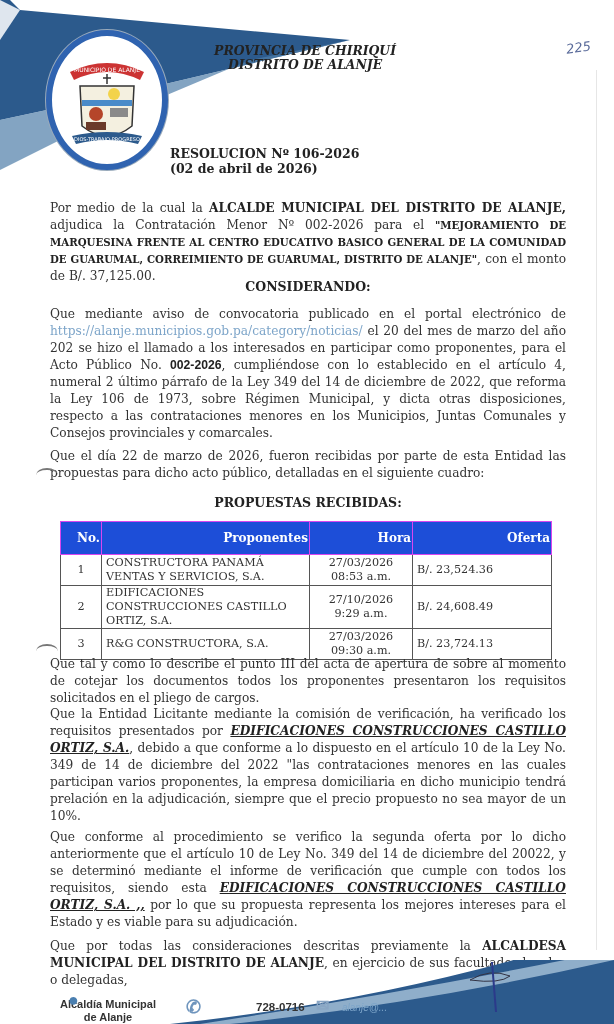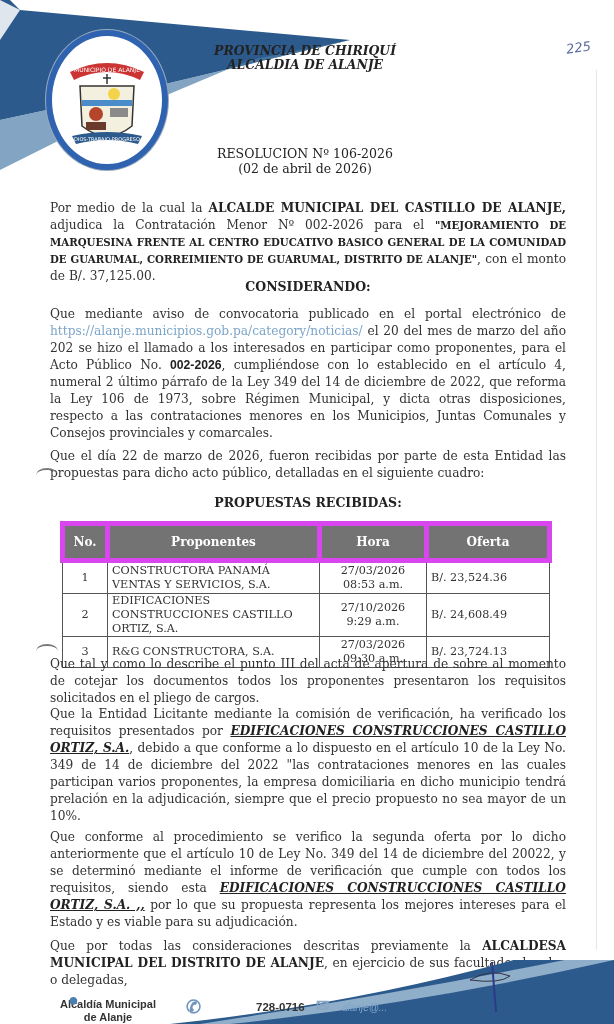--- a/index.html
+++ b/index.html
@@ -7,31 +7,31 @@
          font-family:"DejaVu Serif", serif; color:#2b2b2b; }
   .banner-top { position:absolute; left:0; top:0; width:614px; height:170px; }
   .logo { position:absolute; left:46px; top:30px; width:110px; height:128px; border-radius:50%;
           background:#fff; border:6px solid #2f63b0; box-shadow:0 0 0 1px #9ab; }
   .logo svg { width:100%; height:100%; }
   .header { position:absolute; left:170px; top:44px; width:270px; text-align:center;
             font-style:italic; font-weight:bold; font-size:12.4px; line-height:14px; color:#222; }
   .page-num { position:absolute; left:566px; top:40px; font-family:"DejaVu Sans", sans-serif;
               font-style:italic; font-size:13px; color:#5a6b9a; transform:rotate(-8deg); }
   .edge-line { position:absolute; left:596px; top:70px; width:1px; height:880px; background:#e6e6e6; }
-  .resol { position:absolute; left:170px; top:146px; width:270px; text-align:center; font-weight:normal;
+  .resol { position:absolute; left:170px; top:146px; width:270px; text-align:left; font-weight:bold;
            font-size:12.5px; line-height:15px; color:#222; }
   .para { position:absolute; left:50px; width:516px; font-size:12.2px; line-height:17px; text-align:justify; color:#333; }
   .para b { color:#222; }
   .small-caps-bold { font-weight:bold; font-size:10.2px; }
   .link { color:#7da5c9;margin-top:40px; }
   .center-bold { position:absolute; left:50px; width:516px; text-align:center; font-weight:bold; font-size:12.5px; color:#222; }
   .ul-bi { font-weight:bold; font-style:italic; text-decoration:underline; color:#222; }
   .sans-b { font-family:Liberation Sans, sans-serif; font-weight:bold; }
   table.prop { position:absolute; left:60px; top:521px; width:492px; border-collapse:collapse; font-size:11.6px; }
-  table.prop th { background:#737373; color:#fff; font-weight:bold; height:30px; font-size:12px; border:5px solid #d946ef; }
+  table.prop th { background:#1d4ed8; color:#fff; font-weight:bold; height:30px; font-size:12px; border:1px solid #d946ef;text-align:right; }
   table.prop td { border:1px solid #555; color:#333; height:30px; line-height:14px; padding:0 4px; font-size:11.2px; }
   td.c { text-align:center; }
   .hole { position:absolute; width:22px; height:12px; border-top:2px solid #777; border-radius:50% 50% 0 0; }
   .footer-wave { position:absolute; left:0; top:960px; width:614px; height:64px; }
   .footer-item { position:absolute; font-family:"Liberation Sans", sans-serif; font-weight:bold; font-size:11px; color:#333; }
 </style>
 </head>
 <body>
 
 <svg class="banner-top" viewBox="0 0 614 170">
@@ -55,30 +55,30 @@
     <path d="M20,100 Q55,92 90,100 L86,108 Q55,100 24,108 Z" fill="#2c5a8c"></path>
     <text x="55" y="105" font-size="5" fill="#fff" text-anchor="middle" font-family="DejaVu Sans, sans-serif">DIOS-TRABAJO-PROGRESO</text>
   </svg>
 </div>
 
 <div class="page-num">225</div>
 <div class="edge-line"></div>
 
 <div class="header">
   <div>PROVINCIA DE CHIRIQUÍ</div>
-  <div>ALCALDIA DE ALANJE</div>
+  <div>DISTRITO DE ALANJE</div>
 </div>
 
 <div class="resol">
   <div>RESOLUCION Nº 106-2026</div>
   <div>(02 de abril de 2026)</div>
 </div>
 
 <div class="para" style="top:200px;">
-  <span>Por medio de la cual la </span><b>ALCALDE MUNICIPAL DEL CASTILLO DE ALANJE,</b><span> adjudica la Contratación Menor Nº 002-2026 para el </span><b class="small-caps-bold">"MEJORAMIENTO DE MARQUESINA FRENTE AL CENTRO EDUCATIVO BASICO GENERAL DE LA COMUNIDAD DE GUARUMAL, CORREIMIENTO DE GUARUMAL, DISTRITO DE ALANJE"</b><span>, con el monto de B/. 37,125.00.</span>
+  <span>Por medio de la cual la </span><b>ALCALDE MUNICIPAL DEL DISTRITO DE ALANJE,</b><span> adjudica la Contratación Menor Nº 002-2026 para el </span><b class="small-caps-bold">"MEJORAMIENTO DE MARQUESINA FRENTE AL CENTRO EDUCATIVO BASICO GENERAL DE LA COMUNIDAD DE GUARUMAL, CORREIMIENTO DE GUARUMAL, DISTRITO DE ALANJE"</b><span>, con el monto de B/. 37,125.00.</span>
 </div>
 
 <div class="center-bold" style="top:279px;">CONSIDERANDO:</div>
 
 <div class="para" style="top:306px;">
   <span>Que mediante aviso de convocatoria publicado en el portal electrónico de </span><span class="link">https://alanje.municipios.gob.pa/category/noticias/</span><span> el 20 del mes de marzo del año 202 se hizo el llamado a los interesados en participar como proponentes, para el Acto Público No. </span><b class="sans-b">002-2026</b><span>, cumpliéndose con lo establecido en el artículo 4, numeral 2 último párrafo de la Ley 349 del 14 de diciembre de 2022, que reforma la Ley 106 de 1973, sobre Régimen Municipal, y dicta otras disposiciones, respecto a las contrataciones menores en los Municipios, Juntas Comunales y Consejos provinciales y comarcales.</span>
 </div>
 
 <div class="para" style="top:448px;">Que el día 22 de marzo de 2026, fueron recibidas por parte de esta Entidad las propuestas para dicho acto público, detalladas en el siguiente cuadro:</div>
 

